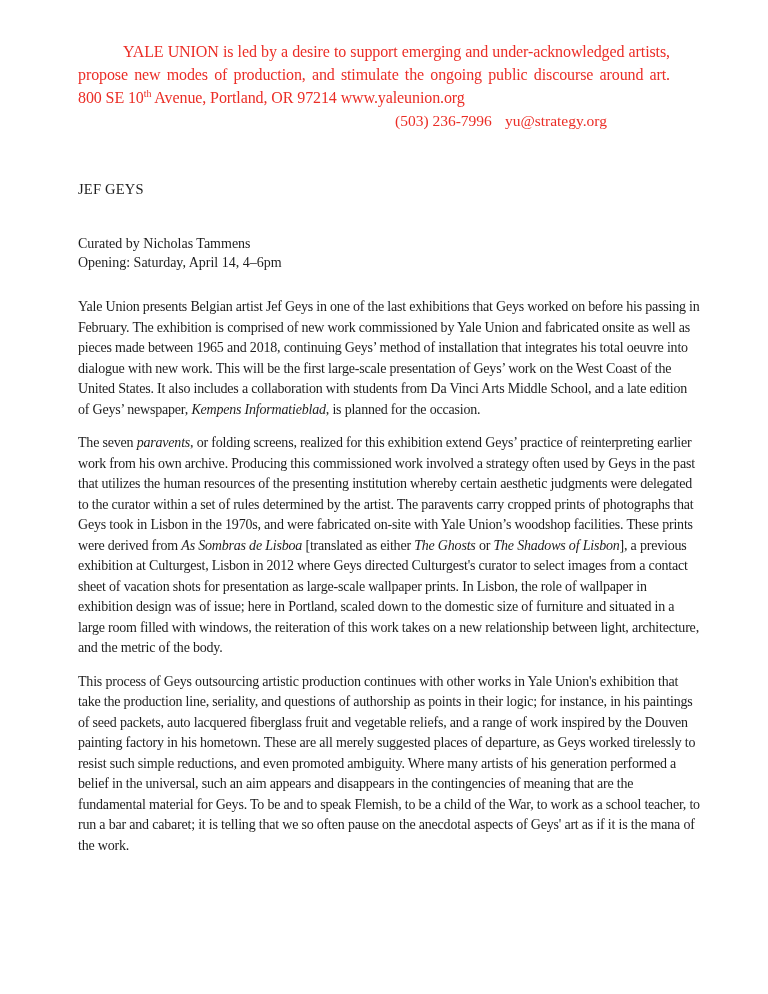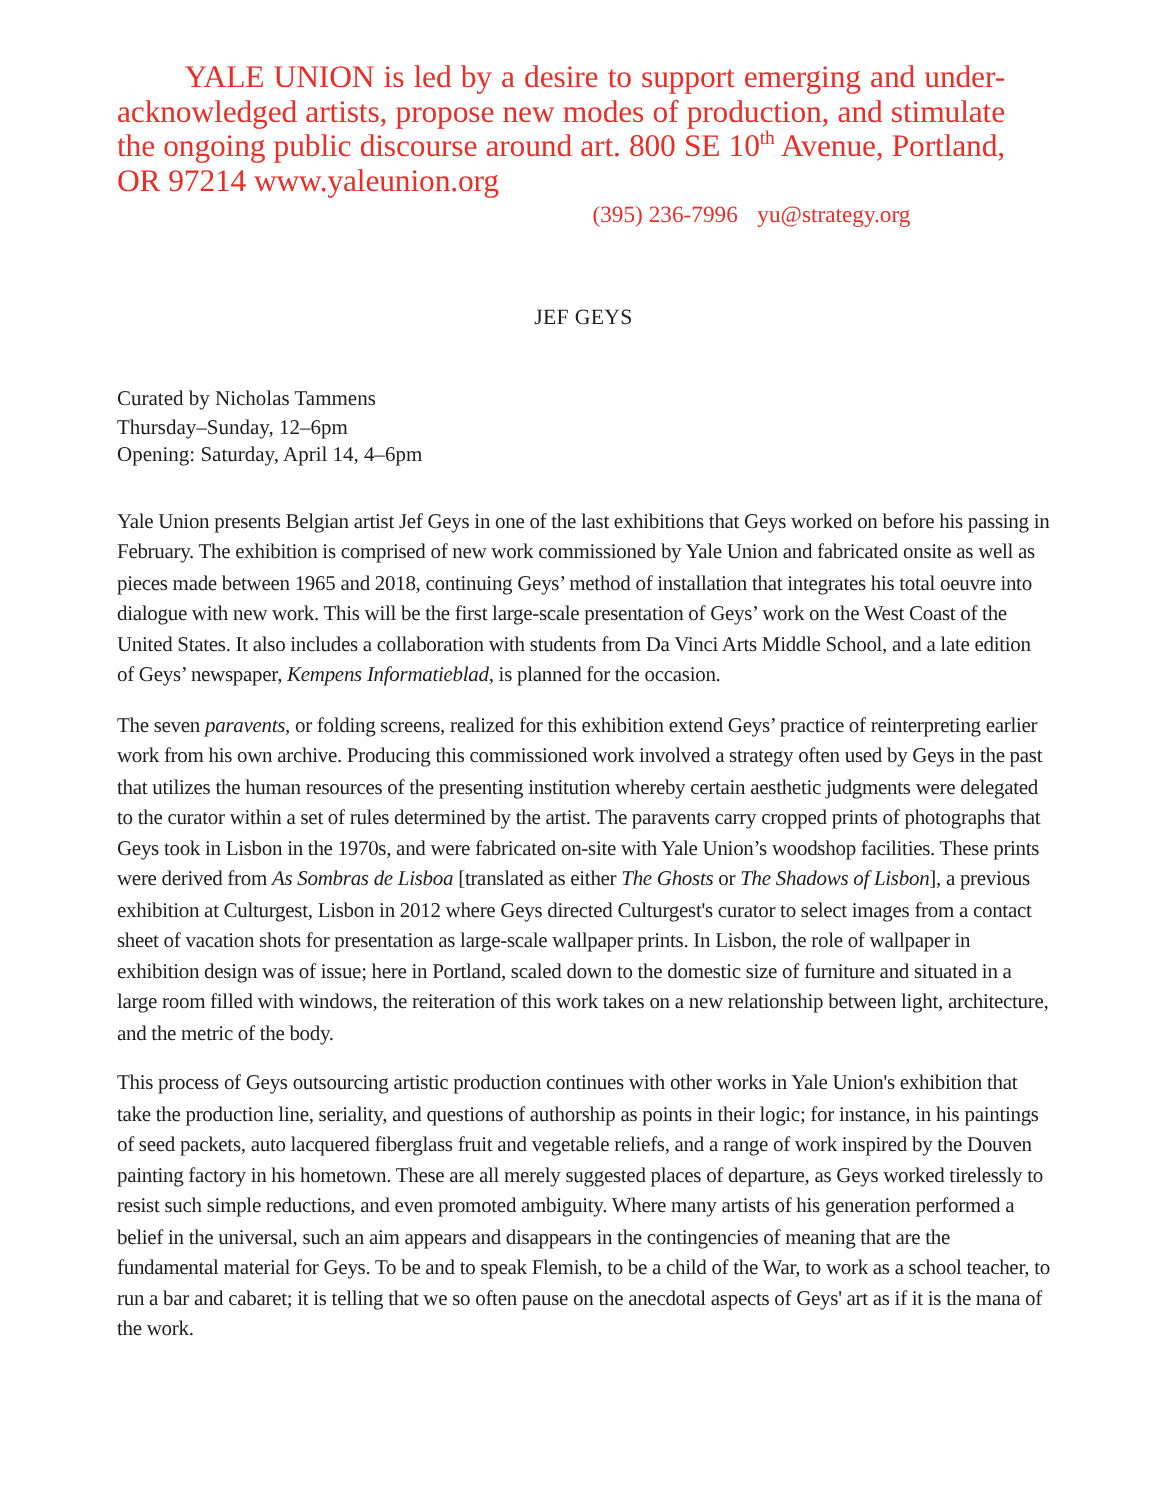--- a/index.html
+++ b/index.html
@@ -19,21 +19,21 @@
     position: absolute;
     left: 78px;
     top: 40px;
     width: 622px;
   }
   
   .masthead {
     margin: 0;
     width: 592px;
     color: #eb2d26;
-    font-size: 21px;
+    font-size: 16px;
     line-height: 23px;
     text-align: justify;
     text-indent: 45px;
     letter-spacing: -0.1px;
   }
   .masthead sup {
     font-size: 0.62em;
     line-height: 0;
     vertical-align: super;
   }
@@ -49,21 +49,20 @@
     margin-left: 13px;
   }
   
   .exhibition-title {
     margin: 47px 0 0 0;
     font-size: 14.5px;
     font-weight: normal;
     line-height: 20px;
     letter-spacing: 0.2px;
     color: #1d1d1d;
-    text-align: center;
   }
   
   .details {
     margin-top: 36px;
   }
   .details p {
     margin: 0;
     font-size: 14px;
     line-height: 18.5px;
   }
@@ -84,27 +83,26 @@
     font-style: italic;
   }
 </style>
 </head>
 <body>
 
 <div class="content">
 
   <p class="masthead"><span>YALE UNION is led by a desire to support emerging and under-acknowledged artists, propose new modes of production, and stimulate the ongoing public discourse around art. 800 SE 10</span><sup>th</sup><span> Avenue, Portland, OR 97214 </span><span>www.yaleunion.org</span></p>
 
-  <p class="contact-line"><span>(395) 236-7996</span><span class="email">yu@strategy.org</span></p>
+  <p class="contact-line"><span>(503) 236-7996</span><span class="email">yu@strategy.org</span></p>
 
   <h1 class="exhibition-title">JEF GEYS</h1>
 
   <div class="details">
     <p>Curated by Nicholas Tammens</p>
-    <p>Thursday–Sunday, 12–6pm</p>
     <p>Opening: Saturday, April 14, 4–6pm</p>
   </div>
 
   <div class="body-text">
     <p><span>Yale Union presents Belgian artist Jef Geys in one of the last exhibitions that Geys worked on before his passing in February. The exhibition is comprised of new work commissioned by Yale Union and fabricated onsite as well as pieces made between 1965 and 2018, continuing Geys’ method of installation that integrates his total oeuvre into dialogue with new work. This will be the first large-scale presentation of Geys’ work on the West Coast of the United States. It also includes a collaboration with students from Da Vinci Arts Middle School, and a late edition of Geys’ newspaper, </span><em>Kempens Informatieblad</em><span>, is planned for the occasion.</span></p>
 
     <p><span>The seven </span><em>paravents</em><span>, or folding screens, realized for this exhibition extend Geys’ practice of reinterpreting earlier work from his own archive. Producing this commissioned work involved a strategy often used by Geys in the past that utilizes the human resources of the presenting institution whereby certain aesthetic judgments were delegated to the curator within a set of rules determined by the artist. The paravents carry cropped prints of photographs that Geys took in Lisbon in the 1970s, and were fabricated on-site with Yale Union’s woodshop facilities. These prints were derived from </span><em>As Sombras de Lisboa</em><span> [translated as either </span><em>The Ghosts</em><span> or </span><em>The Shadows of Lisbon</em><span>], a previous exhibition at Culturgest, Lisbon in 2012 where Geys directed Culturgest's curator to select images from a contact sheet of vacation shots for presentation as large-scale wallpaper prints. In Lisbon, the role of wallpaper in exhibition design was of issue; here in Portland, scaled down to the domestic size of furniture and situated in a large room filled with windows, the reiteration of this work takes on a new relationship between light, architecture, and the metric of the body.</span></p>
 
     <p><span>This process of Geys outsourcing artistic production continues with other works in Yale Union's exhibition that take the production line, seriality, and questions of authorship as points in their logic; for instance, in his paintings of seed packets, auto lacquered fiberglass fruit and vegetable reliefs, and a range of work inspired by the Douven painting factory in his hometown. These are all merely suggested places of departure, as Geys worked tirelessly to resist such simple reductions, and even promoted ambiguity. Where many artists of his generation performed a belief in the universal, such an aim appears and disappears in the contingencies of meaning that are the fundamental material for Geys. To be and to speak Flemish, to be a child of the War, to work as a school teacher, to run a bar and cabaret; it is telling that we so often pause on the anecdotal aspects of Geys' art as if it is the mana of the work.</span></p>
   </div>

